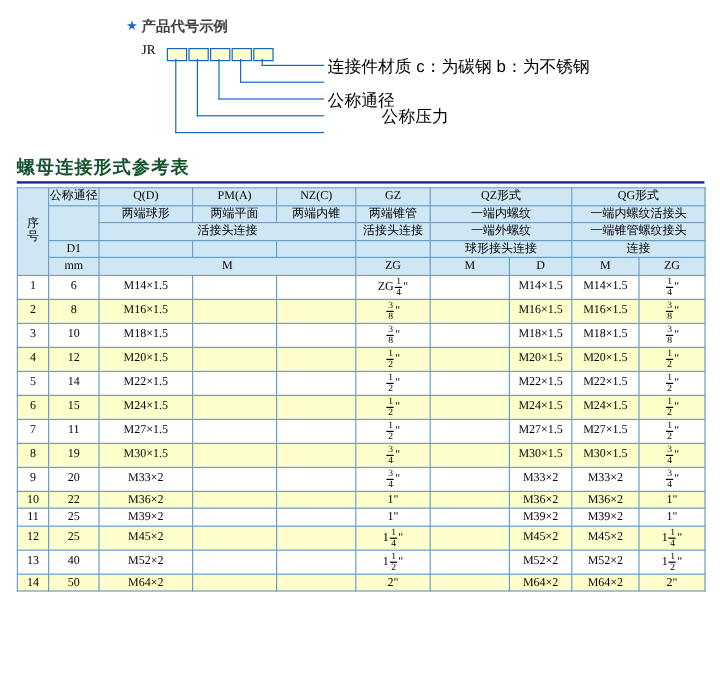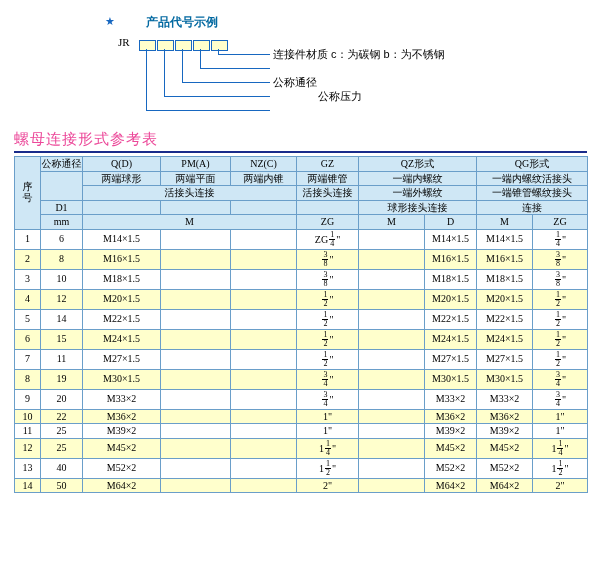--- a/index.html
+++ b/index.html
@@ -21,23 +21,22 @@
     position: relative;
     height: 128px;
     width: 600px;
   }
   .diagram-title {
     position: absolute;
     left: 118px;
     top: 14px;
     font-size: 12px;
     font-weight: bold;
-    color: #0369a1;
+    color: #404040;
     white-space: nowrap;
-    margin-left: 28px;
   }
   .star {
     position: absolute;
     left: 105px;
     top: 15px;
     font-size: 11px;
     color: #1767c0;
   }
   .code-jr {
     position: absolute;
@@ -54,33 +53,33 @@
     height: 9px;
     border: 1px solid #1767c0;
     background: #ffffcc;
   }
   .leader {
     position: absolute;
     background: #1767c0;
   }
   .lbl {
     position: absolute;
-    font-size: 11px;
+    font-size: 14px;
     color: #000;
     white-space: nowrap;
   }
 
   
   .section-title {
     position: absolute;
     left: 14px;
     top: 130px;
     font-size: 15px;
-    font-weight: normal;
-    color: #ec4899;
+    font-weight: bold;
+    color: #14532d;
     letter-spacing: 1px;
   }
   .title-underline {
     position: absolute;
     left: 14px;
     top: 151px;
     width: 573px;
     height: 2px;
     background: #1a2b8a;
   }

